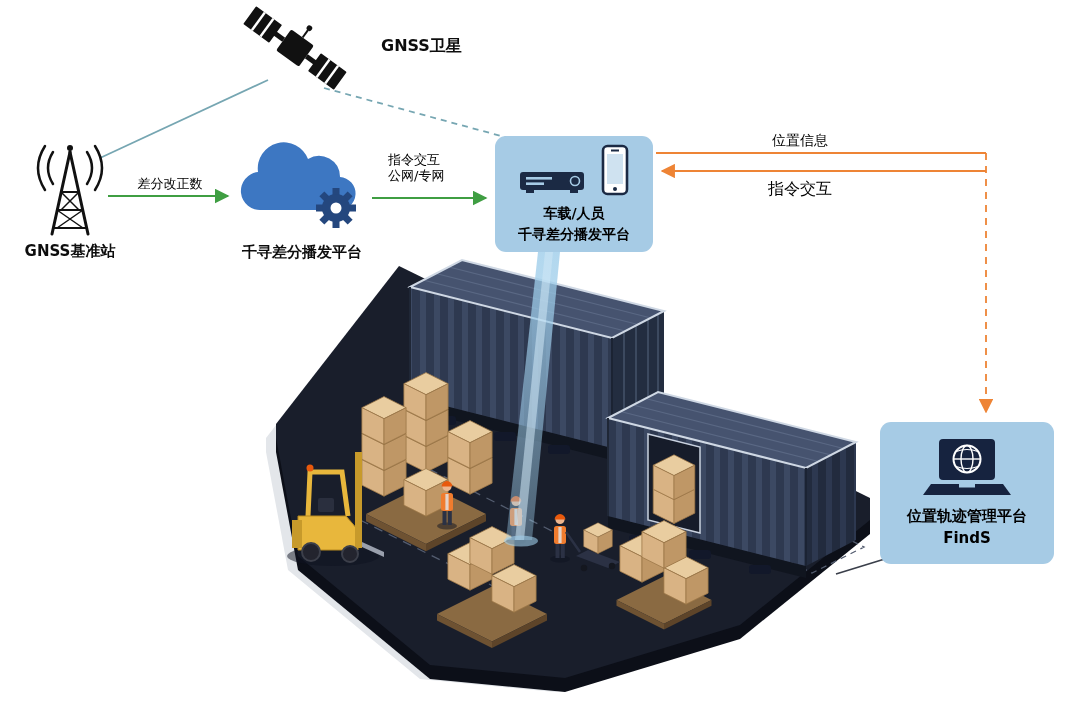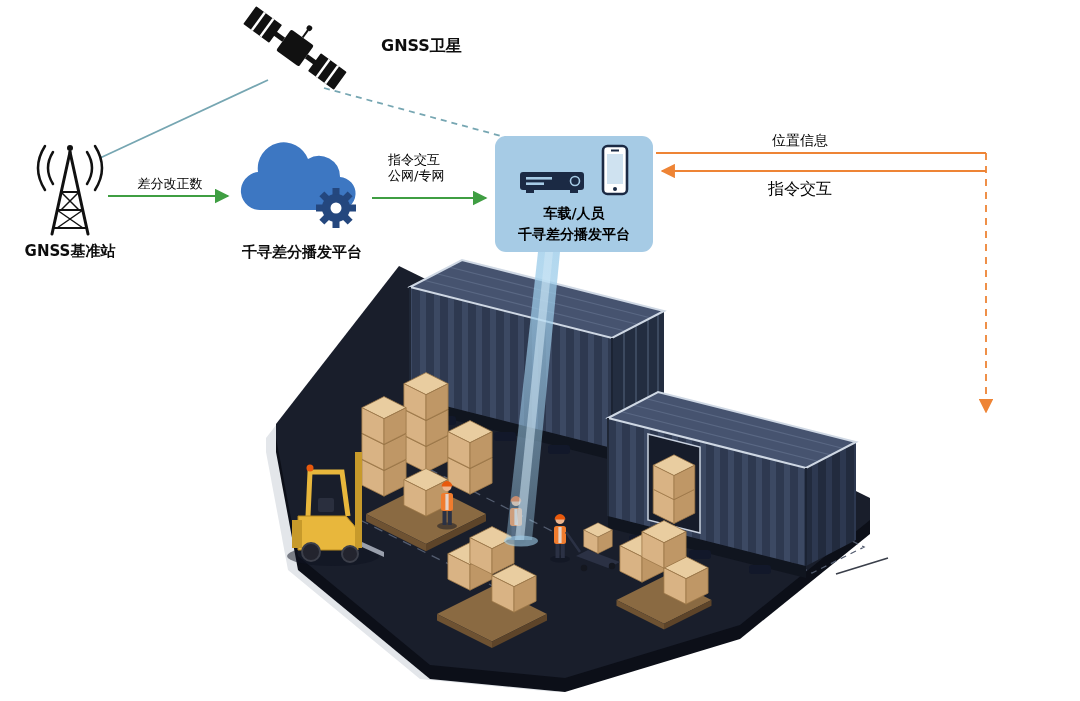--- a/index.html
+++ b/index.html
@@ -283,14 +283,27 @@
         <rect x="3" y="2" width="24" height="48" rx="4.5" fill="#ffffff" stroke="#1b2a44" stroke-width="2.6"></rect>
         <rect x="7" y="10" width="16" height="30" fill="#cfe2f0"></rect>
         <line x1="11" y1="6.5" x2="19" y2="6.5" stroke="#1b2a44" stroke-width="2"></line>
         <circle cx="15" cy="45" r="2" fill="#1b2a44"></circle>
       </svg>
     </div>
     <div class="panel-label">车载/人员</div>
     <div class="panel-label">千寻差分播发平台</div>
   </div>
 
+  <div class="panel finds" style="left:880px; top:422px; width:174px; height:142px;">
+    <svg width="96" height="62" viewBox="0 0 96 62" style="margin-bottom:4px;">
+      <rect x="20" y="1" width="56" height="41" rx="4" fill="#16233f"></rect>
+      <circle cx="48" cy="21" r="13.5" fill="none" stroke="#ffffff" stroke-width="2"></circle>
+      <ellipse cx="48" cy="21" rx="6" ry="13.5" fill="none" stroke="#ffffff" stroke-width="1.4"></ellipse>
+      <line x1="35" y1="21" x2="61" y2="21" stroke="#ffffff" stroke-width="1.4"></line>
+      <path d="M37,13.5 Q48,9.5 59,13.5 M37,28.5 Q48,32.5 59,28.5" fill="none" stroke="#ffffff" stroke-width="1.2"></path>
+      <polygon points="12,46 84,46 92,57 4,57" fill="#16233f"></polygon>
+      <rect x="40" y="46" width="16" height="3.5" fill="#a6cbe5"></rect>
+    </svg>
+    <div class="panel-label">位置轨迹管理平台</div>
+    <div class="panel-label">FindS</div>
+  </div>
 
 </div>
 
 </body></html>

